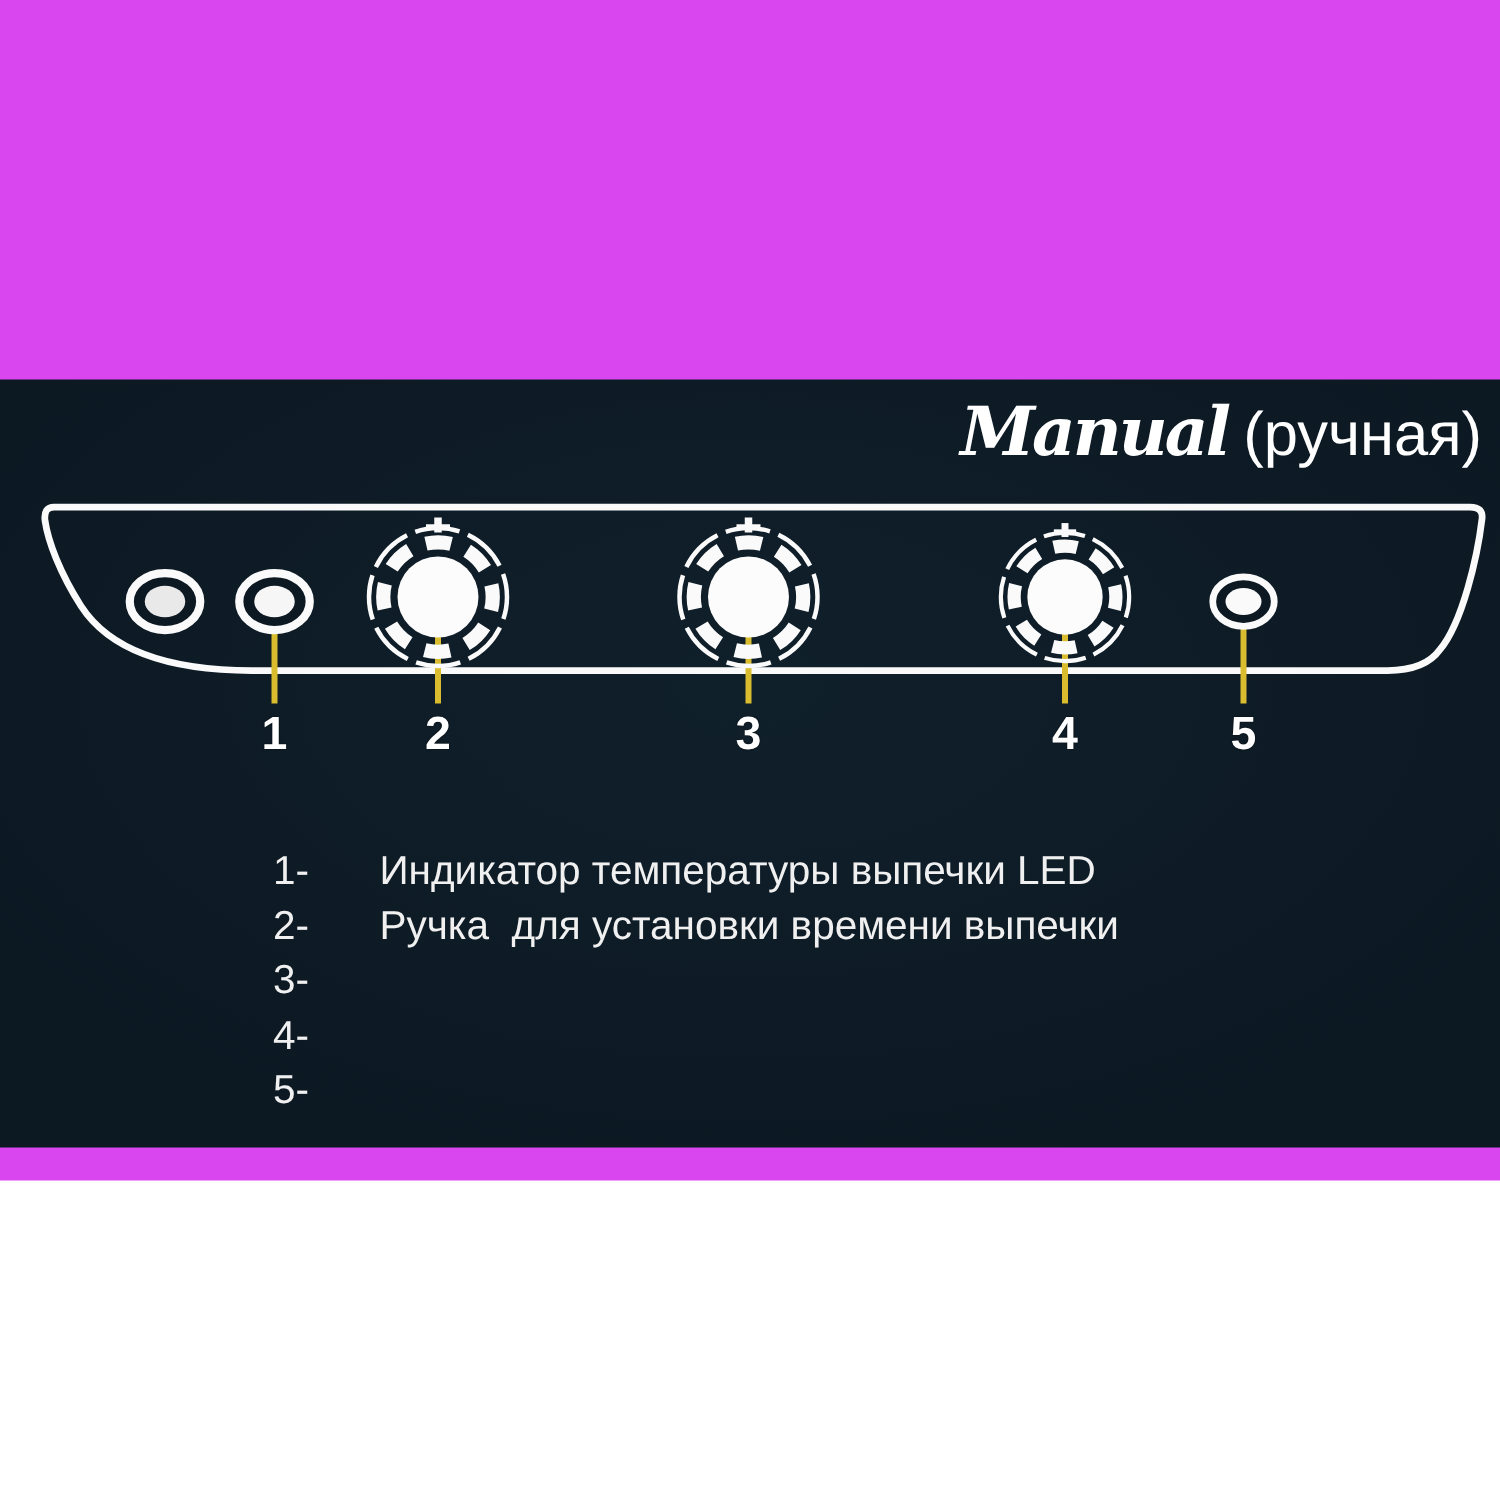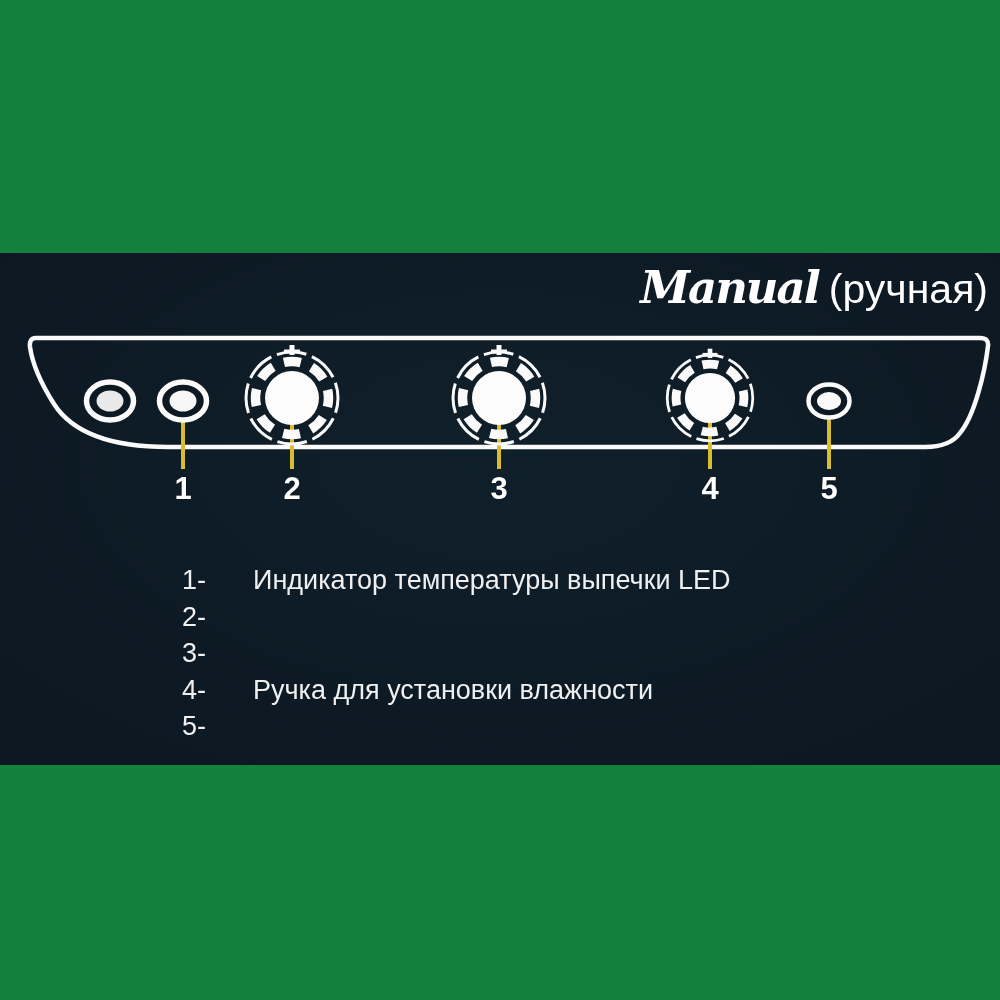--- a/index.html
+++ b/index.html
@@ -1,20 +1,20 @@
 <!DOCTYPE html>
 <html><head>
 <meta charset="utf-8">
 <style>
   html, body { margin: 0; padding: 0; }
   .page {
     position: relative;
     width: 1000px;
-    height: 1000px;
-    background: #15803d;
+    height: 787px;
+    background: #d946ef;
     font-family: "Liberation Sans", sans-serif;
     overflow: hidden;
   }
   .diagram {
     position: absolute;
     left: 0;
     top: 253px;
     width: 1000px;
     height: 512px;
     background: radial-gradient(ellipse 900px 500px at 50% 40%, #10202b 0%, #0c1822 70%);
@@ -152,27 +152,27 @@
     <div class="pointer-num" style="left:710px;">4</div>
     <div class="pointer-num" style="left:829px;">5</div>
 
     <div class="legend">
       <div class="legend-row">
         <span class="legend-num">1-</span>
         <span class="legend-text">Индикатор температуры выпечки LED</span>
       </div>
       <div class="legend-row">
         <span class="legend-num">2-</span>
+        <span class="legend-text">Ручка  для установки времени выпечки</span>
       </div>
       <div class="legend-row">
         <span class="legend-num">3-</span>
       </div>
       <div class="legend-row">
         <span class="legend-num">4-</span>
-        <span class="legend-text">Ручка для установки влажности</span>
       </div>
       <div class="legend-row">
         <span class="legend-num">5-</span>
       </div>
     </div>
 
   </section>
 </div>
 
 </body></html>

